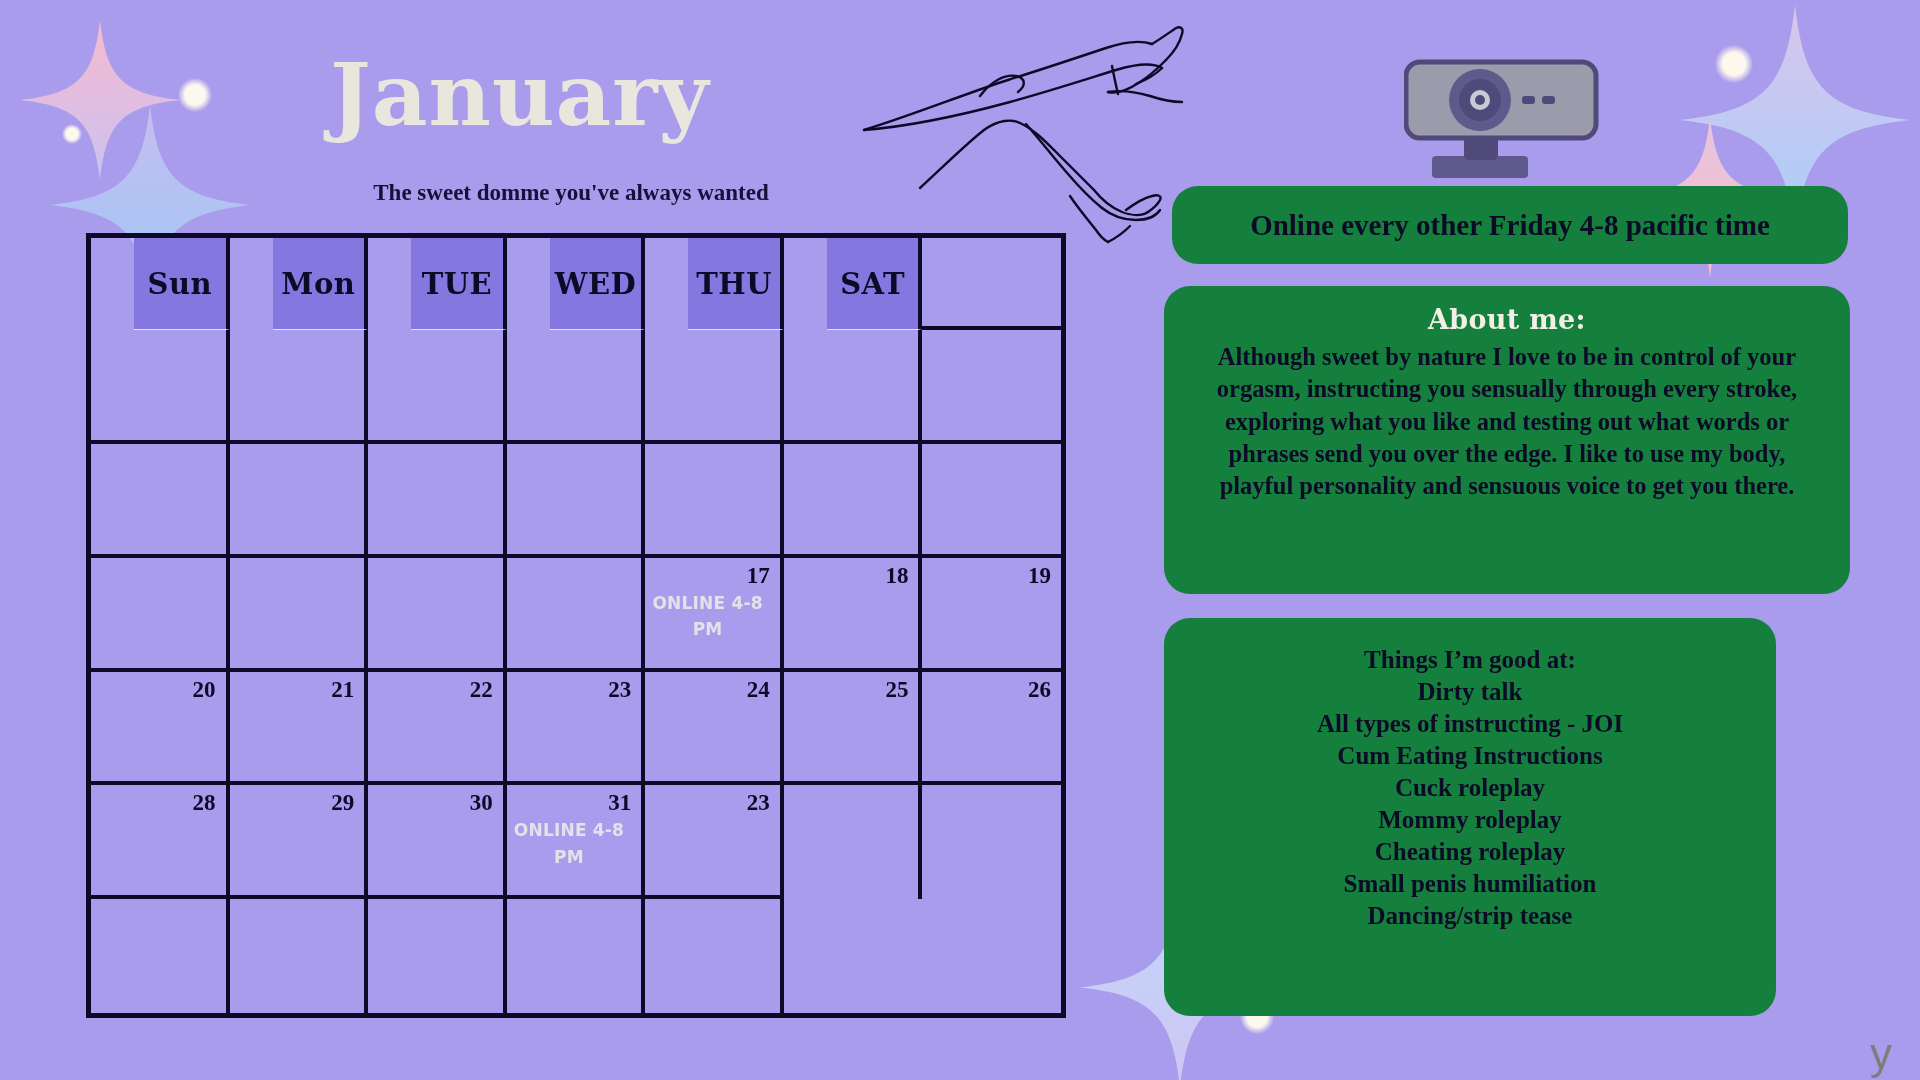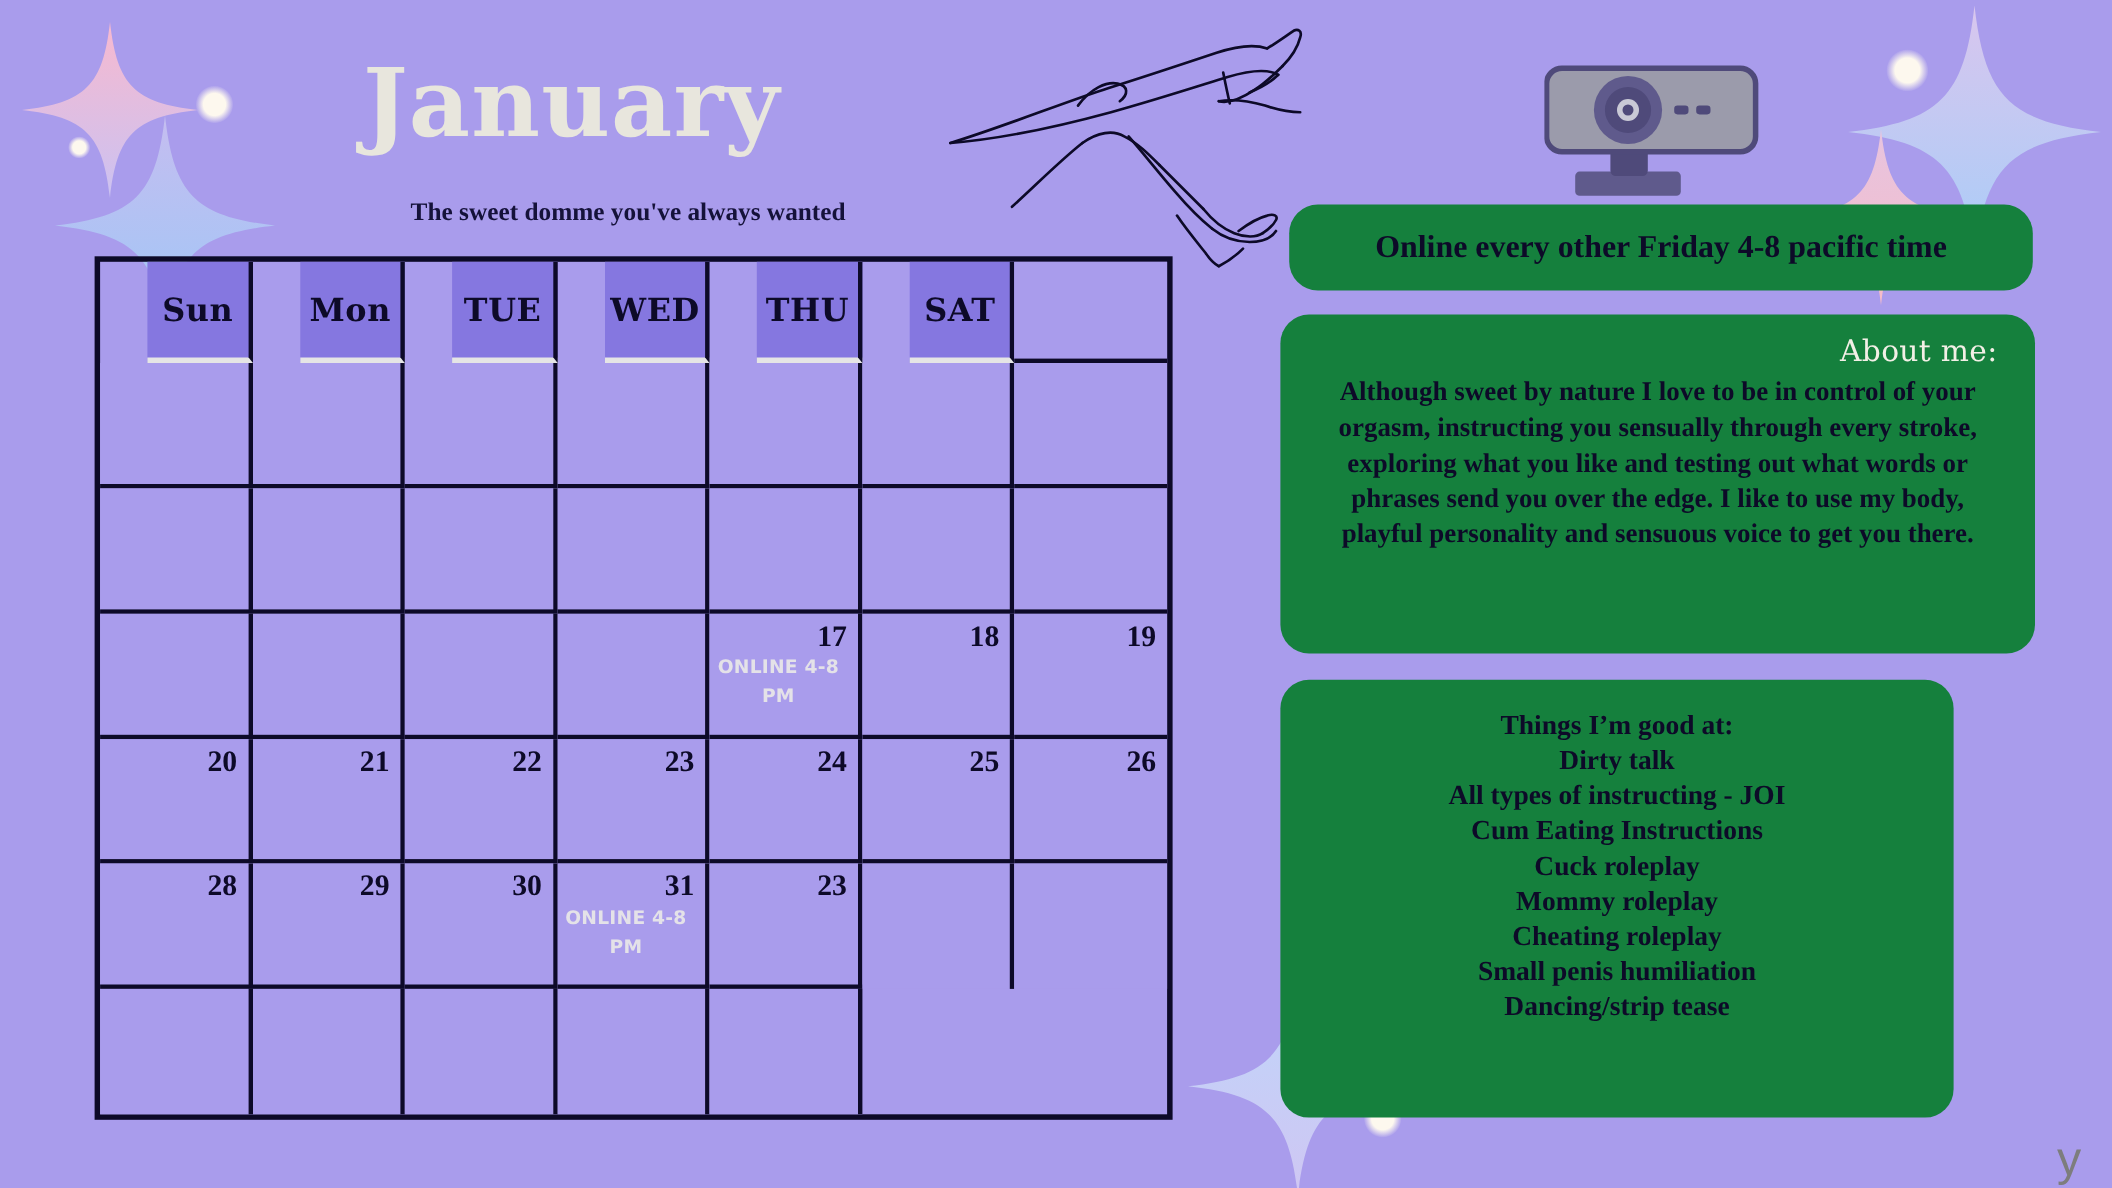--- a/index.html
+++ b/index.html
@@ -36,38 +36,38 @@
   .legs svg{display:block;width:100%;height:100%;}
 
   
   .cal{
     position:absolute;left:86px;top:233px;width:980px;height:785px;
     border:5px solid #0d0a28;box-sizing:border-box;
     display:grid;grid-template-columns:repeat(7,1fr);
     grid-template-rows:92px repeat(6,1fr);
   }
   .cal .hcell{
-    border-right:4px solid #0d0a28;border-bottom:5px solid #e5e5e5;
+    border-right:4px solid #0d0a28;border-bottom:1px solid #e5e5e5;
     background:#8577e0;
     display:flex;align-items:center;justify-content:center;
     font-family:"DejaVu Serif",serif;font-weight:700;
     font-size:29px;letter-spacing:.5px;color:#0d0a28;margin-left:43px;
   }
   .cal .hcell:last-child{border-right:none;}
   .cal .hcell.light{color:#ffffff;}
   .cal .cell{
     border-right:4px solid #0d0a28;border-bottom:4px solid #0d0a28;
     background:#a99cec;position:relative;padding:6px 10px 0 0;box-sizing:border-box;
     display:flex;flex-direction:column;align-items:flex-end;
   }
   .cal .cell:nth-child(7n+7){border-right:none;}
   .cal .cell.lastrow{border-bottom:none;}
   .daynum{
     font-family:"Liberation Serif",serif;font-weight:700;
-    font-size:27px;color:#0d0a28;line-height:1.05;
+    font-size:23px;color:#0d0a28;line-height:1.05;
   }
   .note{
     font-family:"DejaVu Sans",sans-serif;font-weight:700;
     font-size:17px;color:#e4e2e8;line-height:1.55;
     text-align:center;width:100%;letter-spacing:.2px;margin-top:2px;
   }
 
   
   .webcam{position:absolute;left:1404px;top:58px;width:200px;height:125px;}
   .webcam svg{display:block;width:100%;height:100%;}
@@ -79,22 +79,22 @@
   .banner{
     left:1172px;top:186px;width:676px;height:78px;
     display:flex;align-items:center;justify-content:center;
   }
   .banner .txt{
     font-family:"Liberation Serif",serif;font-weight:700;font-size:29px;
     color:#0d0a28;white-space:nowrap;
   }
   .about{left:1164px;top:286px;width:686px;height:308px;padding:18px 34px 20px;}
   .about h2{
-    margin:0 0 6px;text-align:right;
-    font-family:"DejaVu Serif",serif;font-weight:400;font-size:27px;
+    margin:0 0 6px;text-align:center;
+    font-family:"DejaVu Serif",serif;font-weight:700;font-size:27px;
     color:#f2efe6;letter-spacing:.3px;
   }
   .about p{
     margin:0;text-align:center;
     font-family:"Liberation Serif",serif;font-weight:700;font-size:24.5px;
     line-height:1.32;color:#0d0a28;
   }
   .skills{left:1164px;top:618px;width:612px;height:398px;
           padding:26px 30px;text-align:center;}
   .skills .line{

